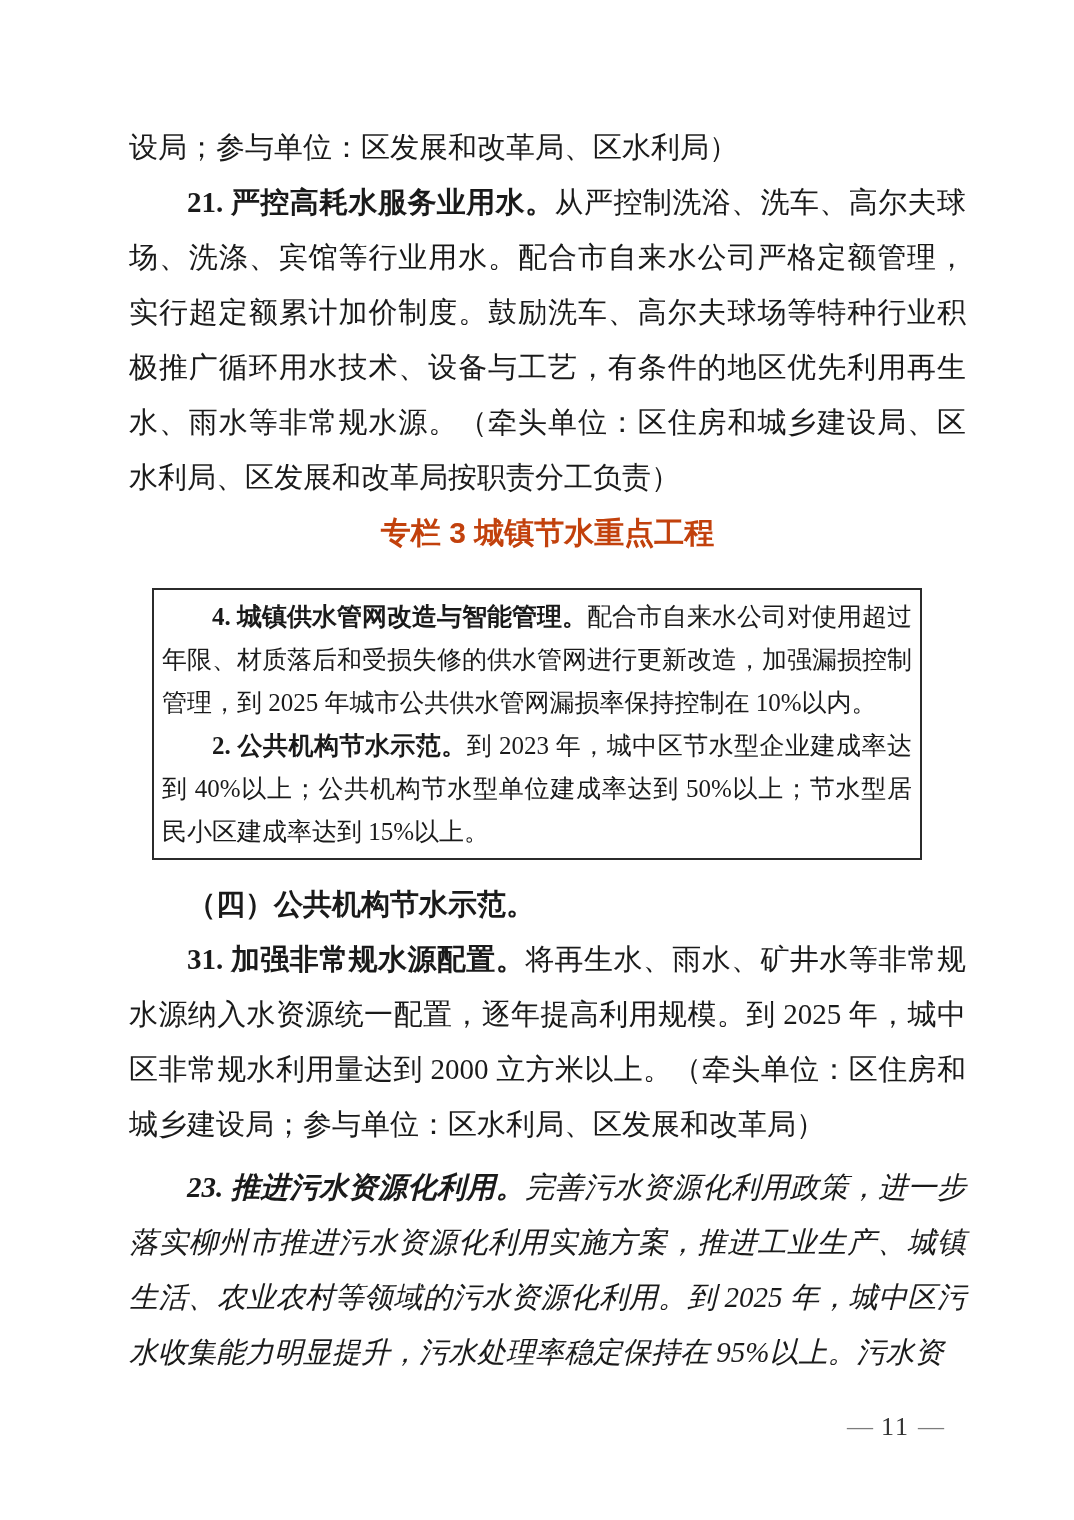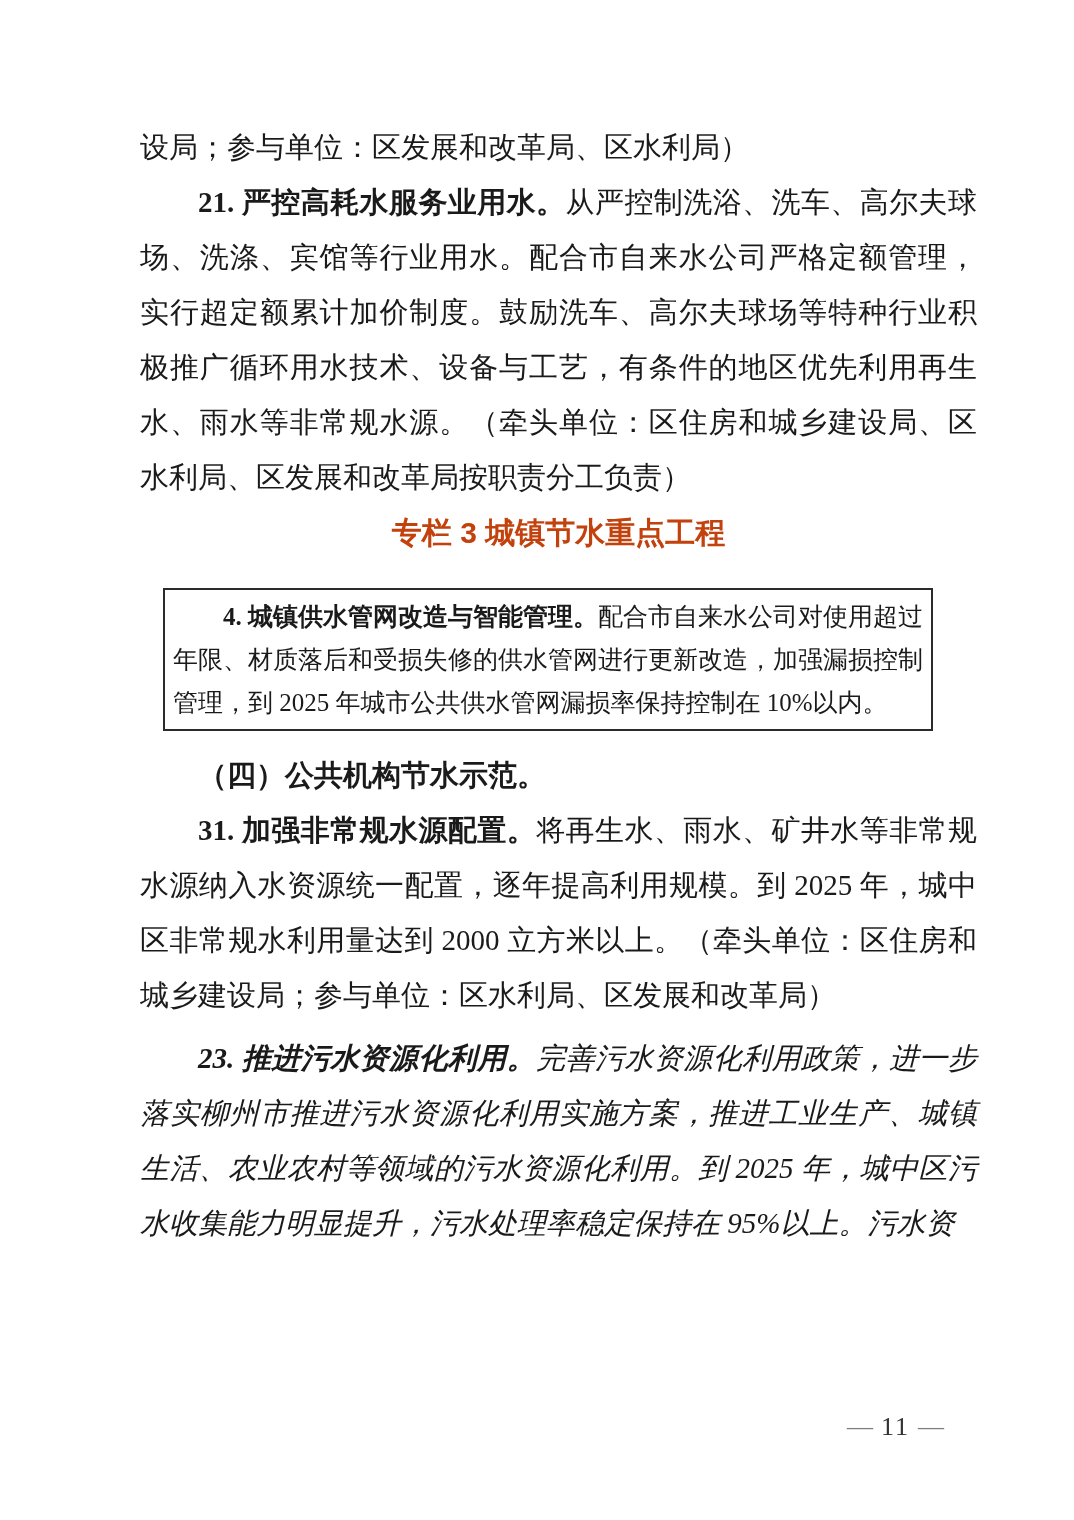--- a/index.html
+++ b/index.html
@@ -11,21 +11,21 @@
     position: relative;
     width: 1074px;
     height: 1520px;
     background: #ffffff;
     overflow: hidden;
     font-family: "Liberation Serif", "DejaVu Serif", serif;
     color: #1a1a1a;
   }
   .content {
     position: absolute;
-    left: 140px;
+    left: 129px;
     top: 120px;
     width: 837px;
   }
   .content p {
     margin: 0;
     font-size: 29px;
     line-height: 55px;
     text-align: justify;
     text-justify: inter-ideograph;
   }
@@ -95,20 +95,21 @@
   <div class="content">
 
     <p class="no-indent">设局；参与单位：区发展和改革局、区水利局）</p>
 
     <p class="para"><span class="lead">21. 严控高耗水服务业用水。</span><span>从严控制洗浴、洗车、高尔夫球场、洗涤、宾馆等行业用水。配合市自来水公司严格定额管理，实行超定额累计加价制度。鼓励洗车、高尔夫球场等特种行业积极推广循环用水技术、设备与工艺，有条件的地区优先利用再生水、雨水等非常规水源。（牵头单位：区住房和城乡建设局、区水利局、区发展和改革局按职责分工负责）</span></p>
 
     <h2 class="box-heading">专栏 3  城镇节水重点工程</h2>
 
     <div class="info-box">
       <p><span class="lead">4. 城镇供水管网改造与智能管理。</span><span>配合市自来水公司对使用超过年限、材质落后和受损失修的供水管网进行更新改造，加强漏损控制管理，到 2025 年城市公共供水管网漏损率保持控制在 10%以内。</span></p>
+      <p><span class="lead">2. 公共机构节水示范。</span><span>到 2023 年，城中区节水型企业建成率达到 40%以上；公共机构节水型单位建成率达到 50%以上；节水型居民小区建成率达到 15%以上。</span></p>
     </div>
 
     <p class="para section-heading">（四）公共机构节水示范。</p>
 
     <p class="para"><span class="lead">31. 加强非常规水源配置。</span><span>将再生水、雨水、矿井水等非常规水源纳入水资源统一配置，逐年提高利用规模。到 2025 年，城中区非常规水利用量达到 2000 立方米以上。（牵头单位：区住房和城乡建设局；参与单位：区水利局、区发展和改革局）</span></p>
 
     <p class="para para-23"><span class="lead">23. 推进污水资源化利用。</span><span>完善污水资源化利用政策，进一步落实柳州市推进污水资源化利用实施方案，推进工业生产、城镇生活、农业农村等领域的污水资源化利用。到 2025 年，城中区污水收集能力明显提升，污水处理率稳定保持在 95%以上。污水资</span></p>
 
   </div>
 

